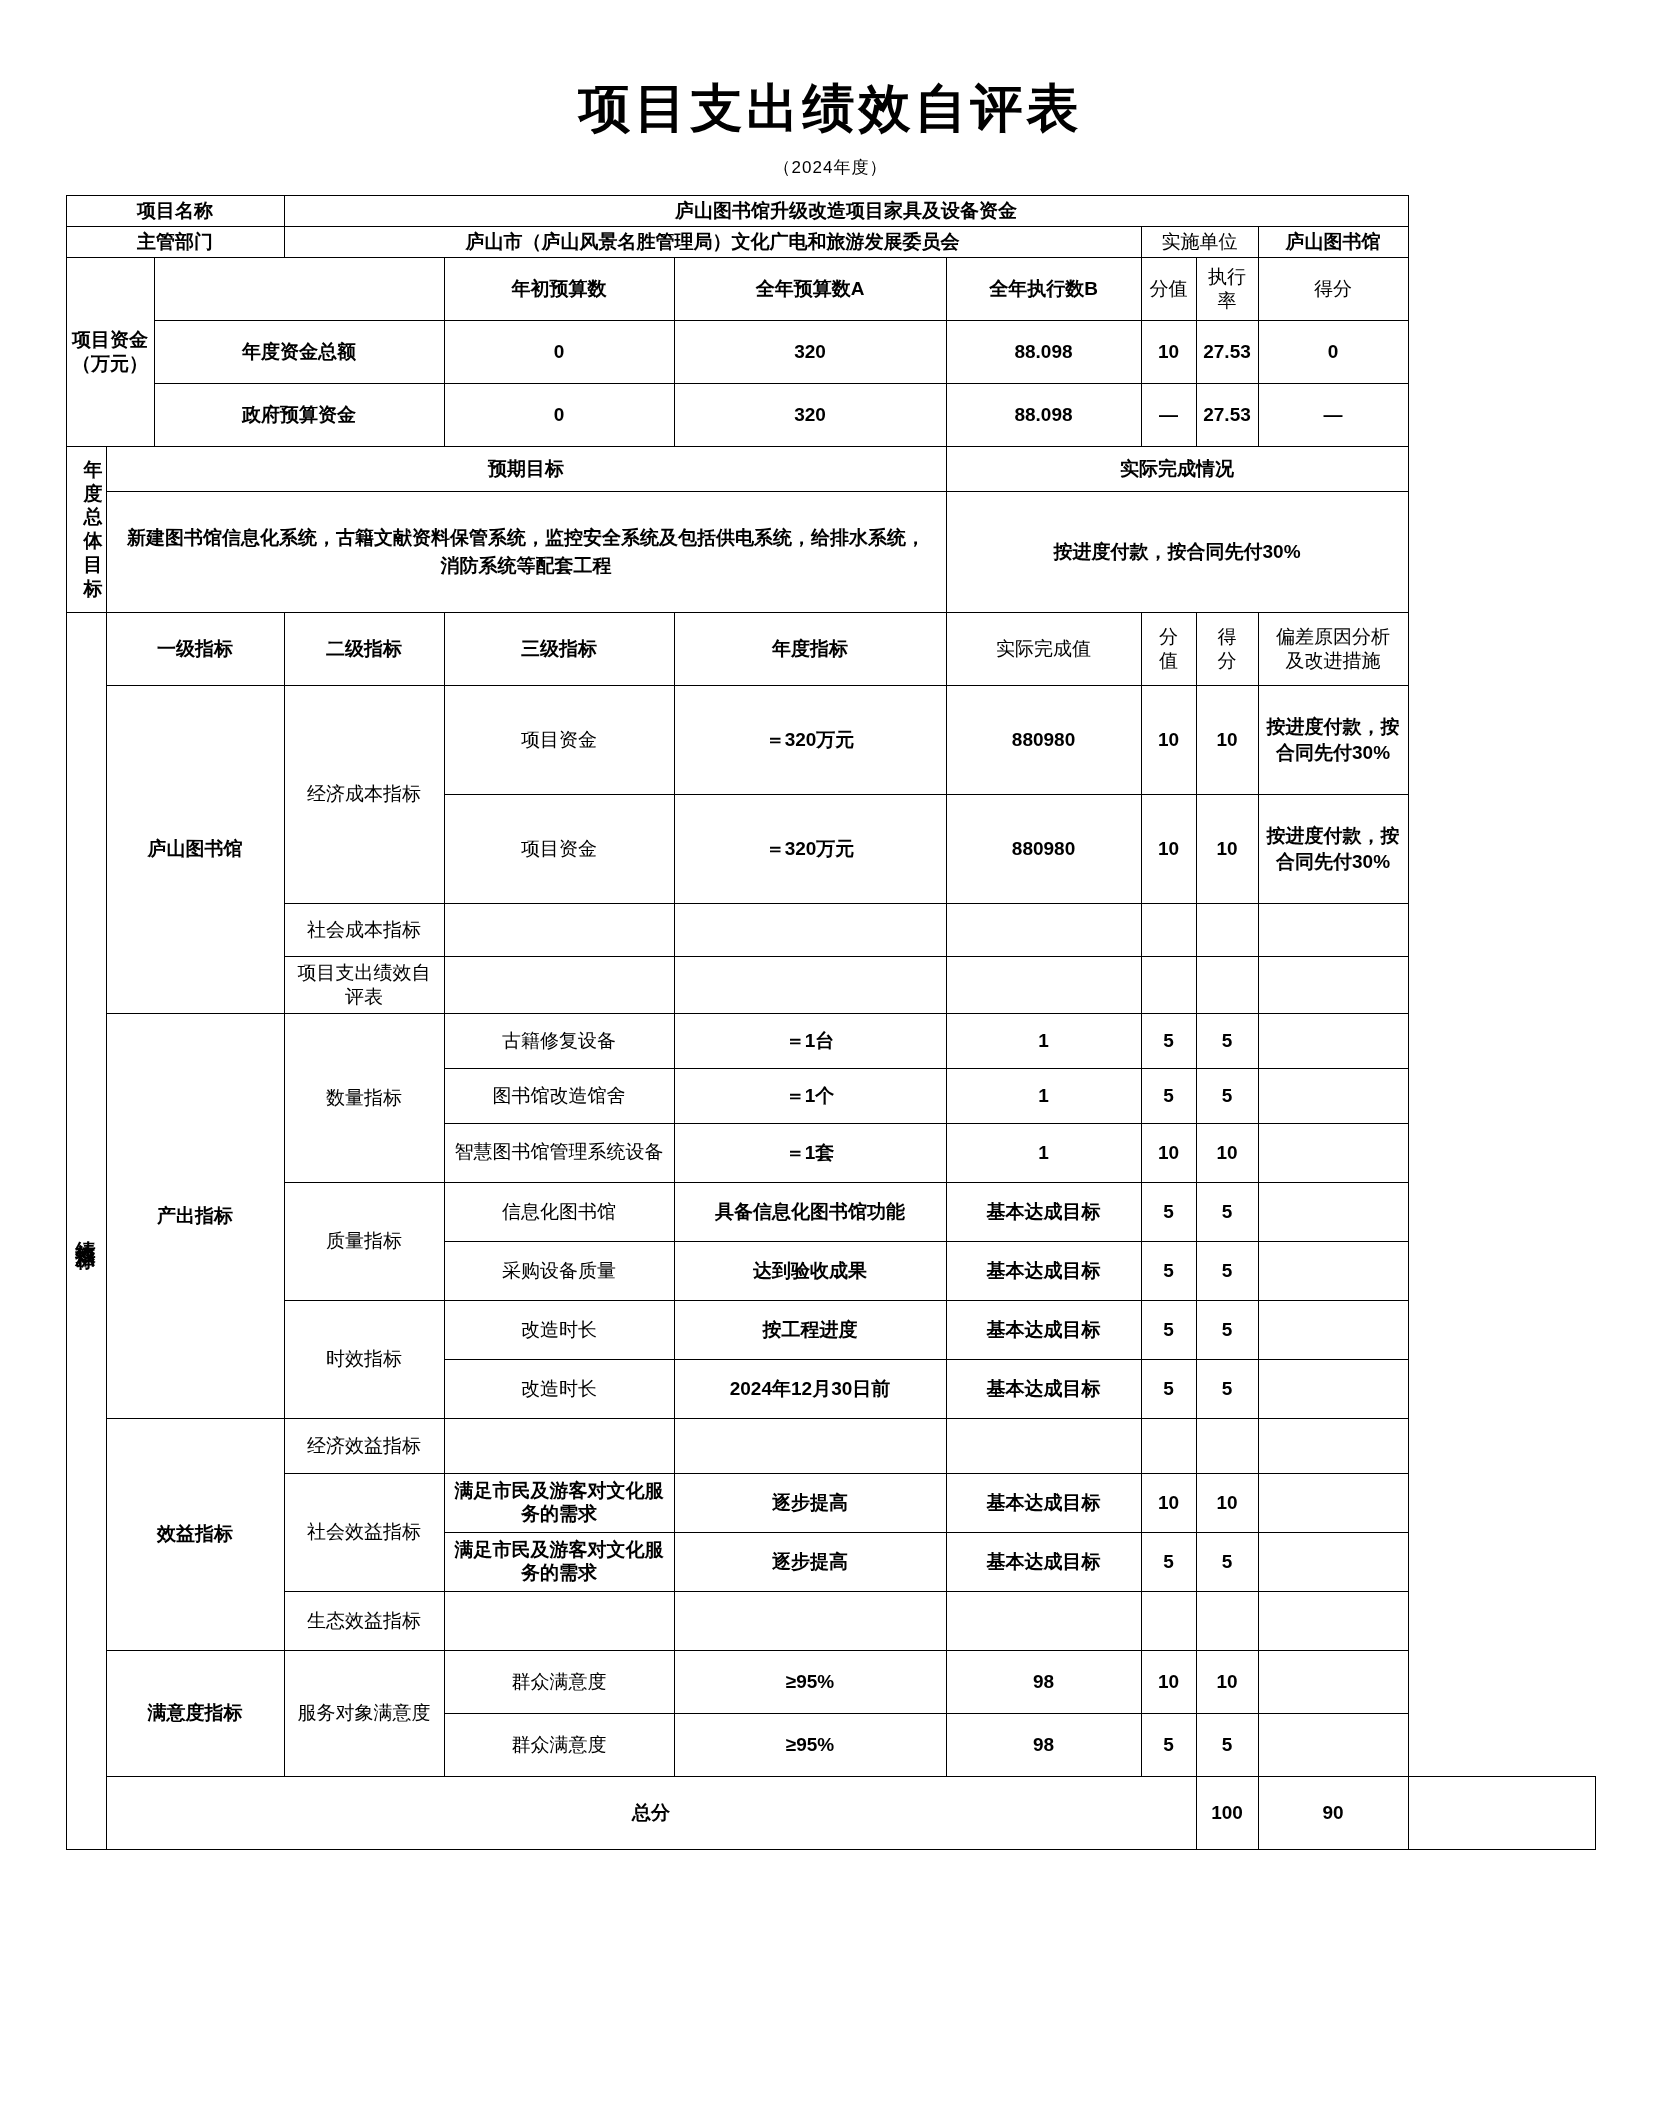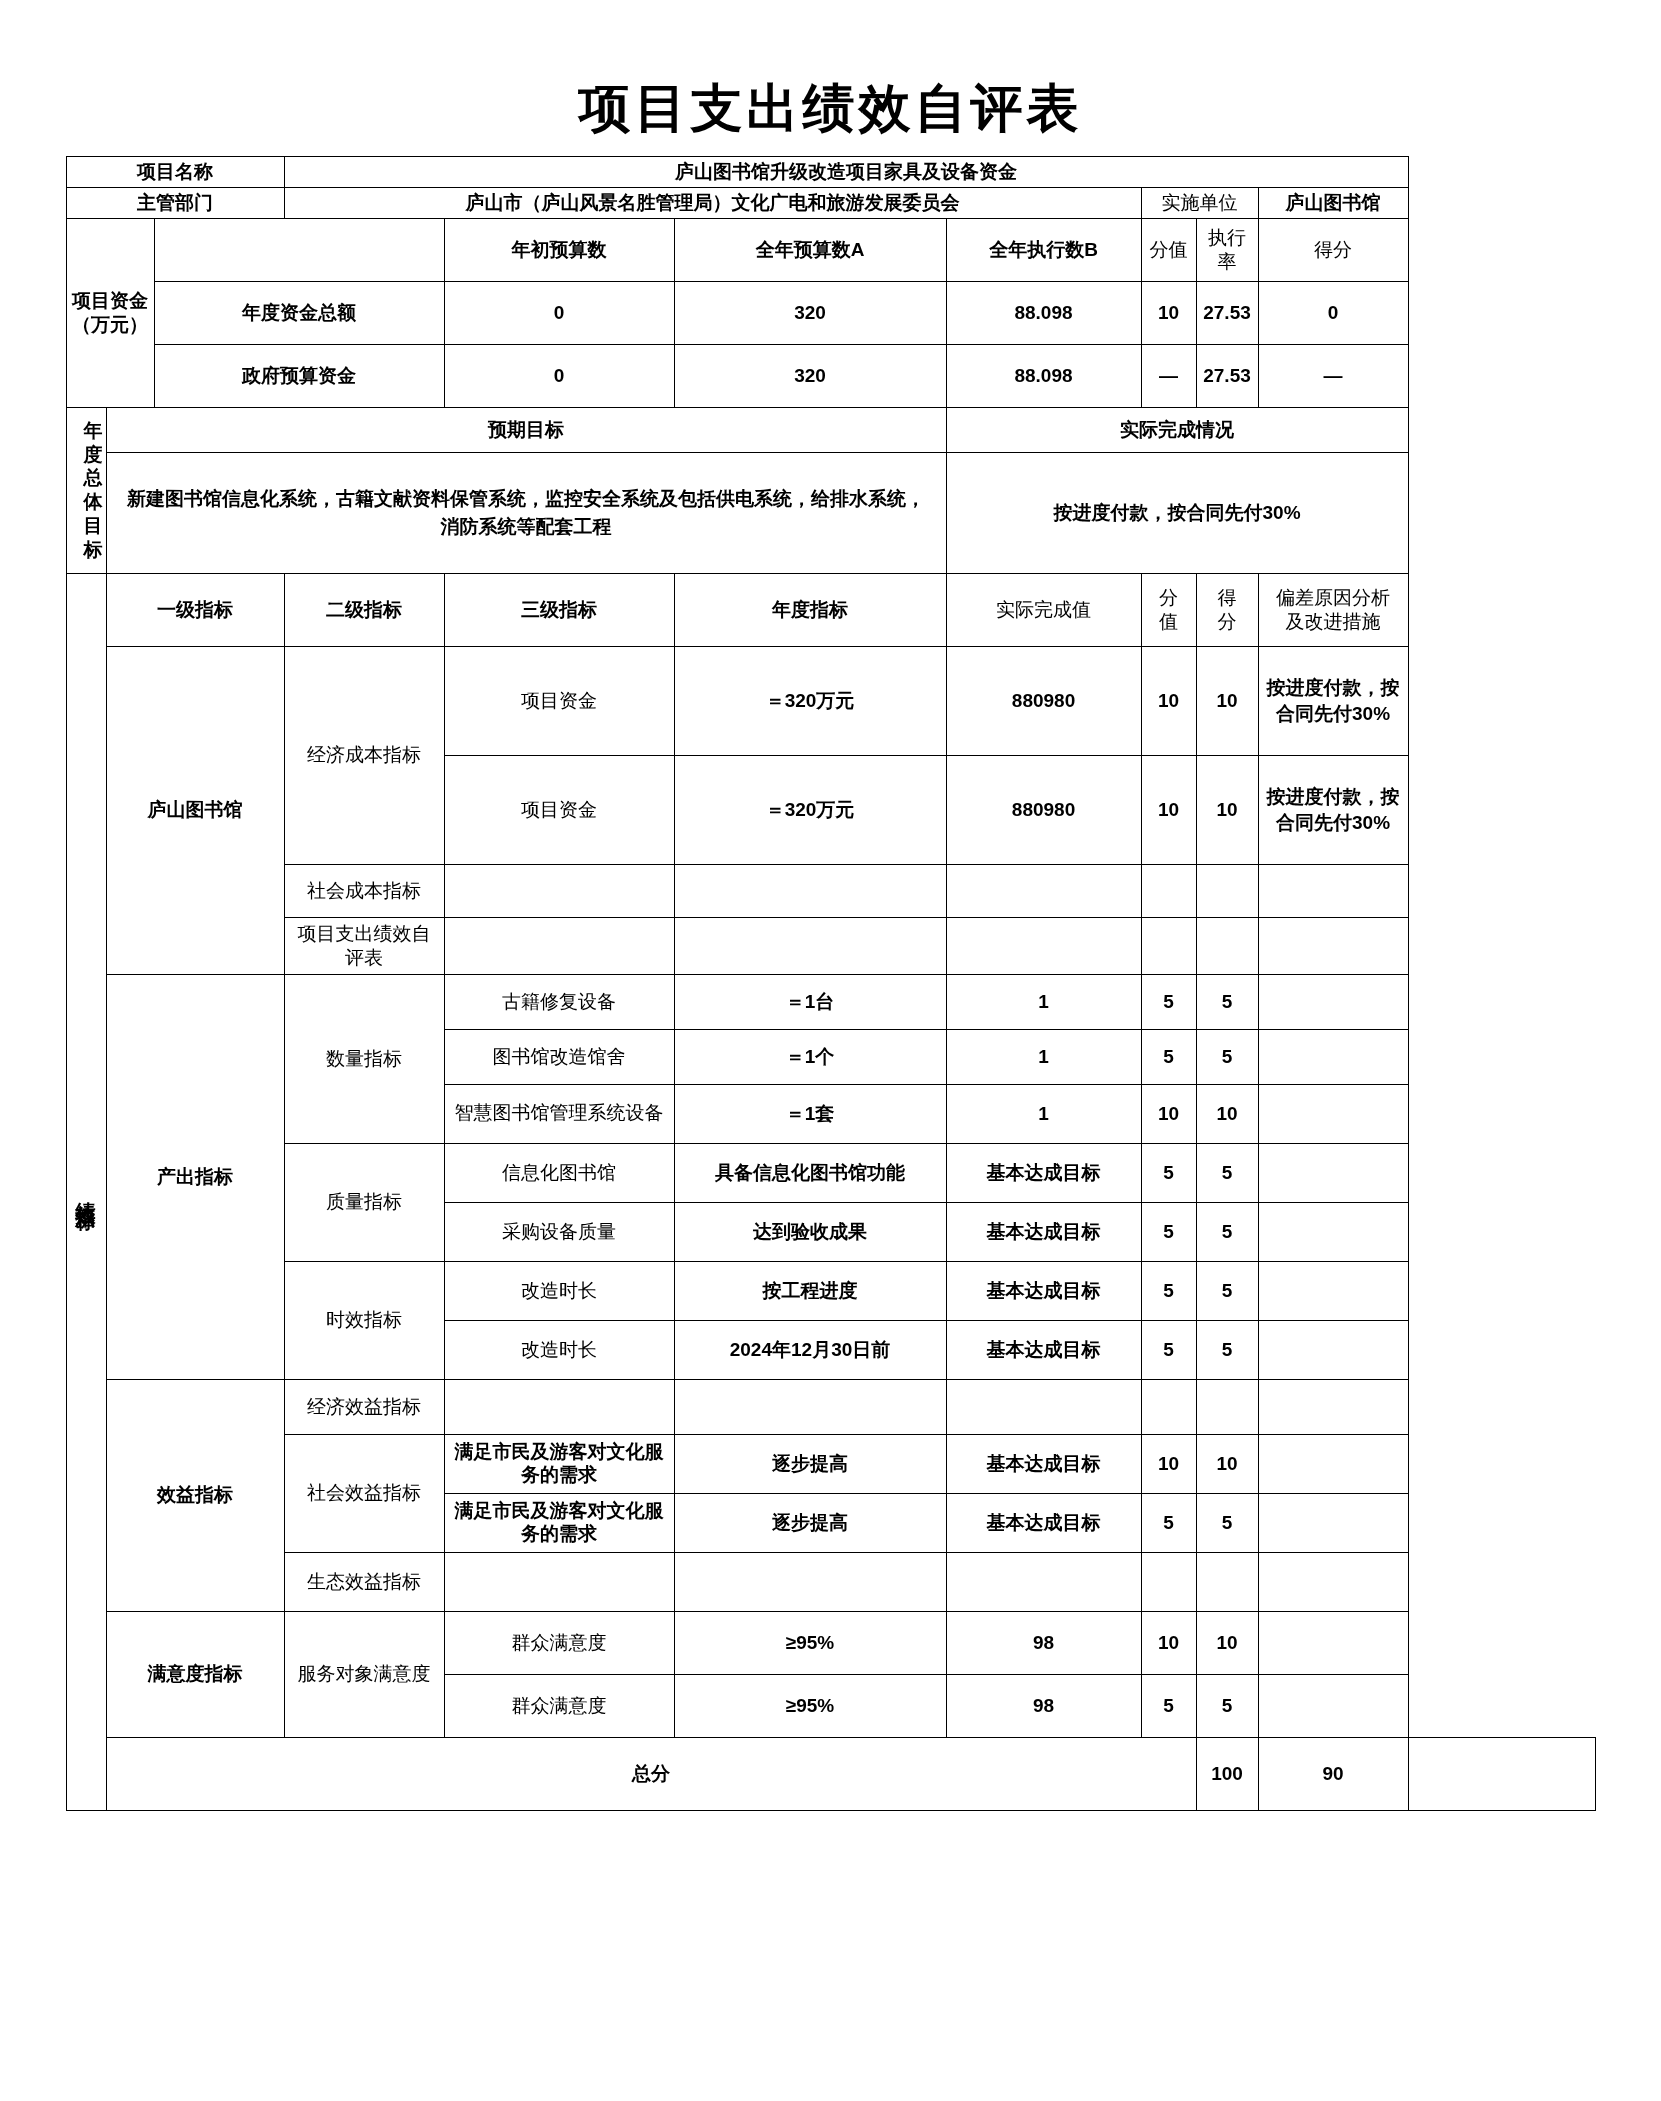--- a/index.html
+++ b/index.html
@@ -68,20 +68,21 @@
   .tall { height: 56px; }
   .left { text-align: left; padding-left: 10px; }
   .num { font-family: "Liberation Sans", sans-serif; }
 </style>
 </head>
 <body>
 
 <div class="page">
 
   <div class="doc-title">项目支出绩效自评表</div>
+  <div class="doc-subtitle">（2024年度）</div>
 
   <table class="main">
     <colgroup>
       <col style="width:40px">
       <col style="width:48px">
       <col style="width:130px">
       <col style="width:160px">
       <col style="width:230px">
       <col style="width:272px">
       <col style="width:195px">

